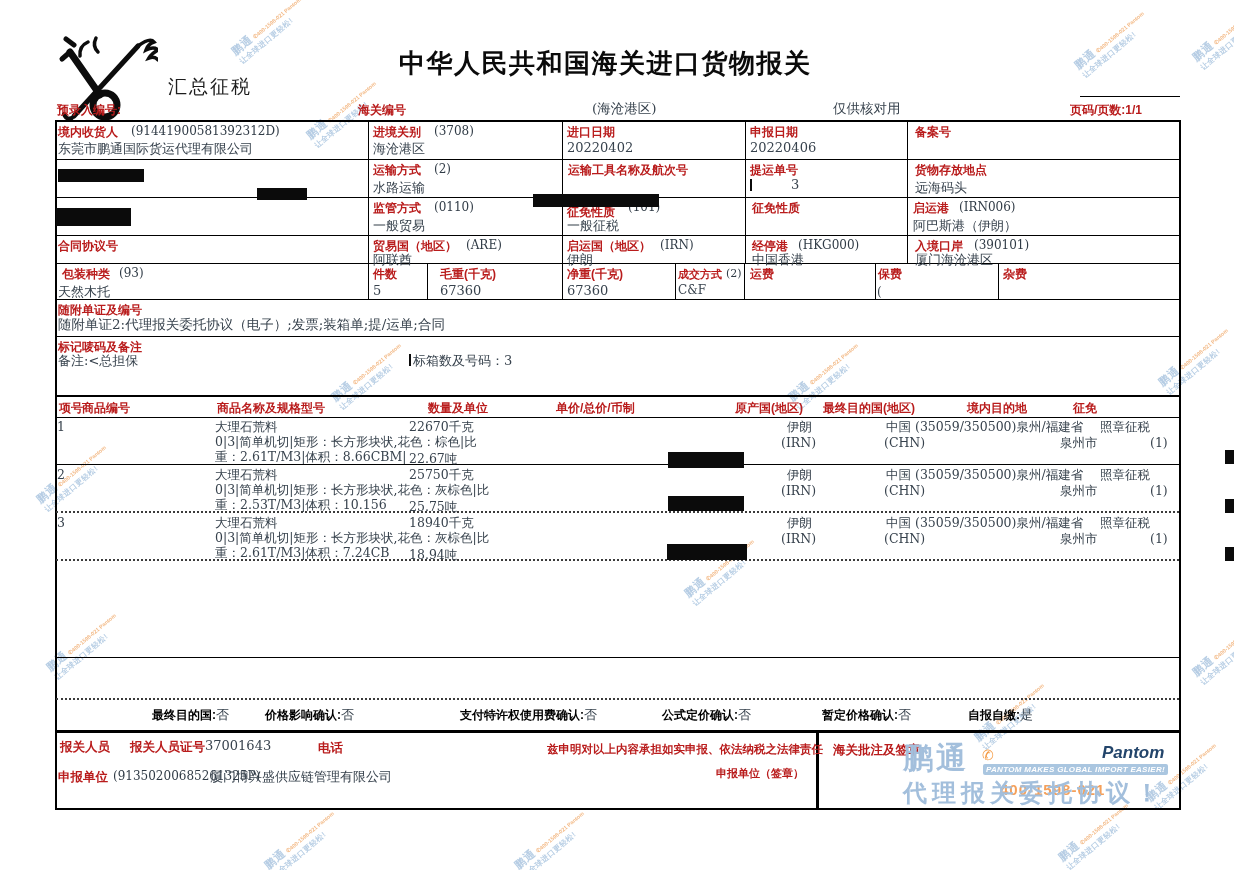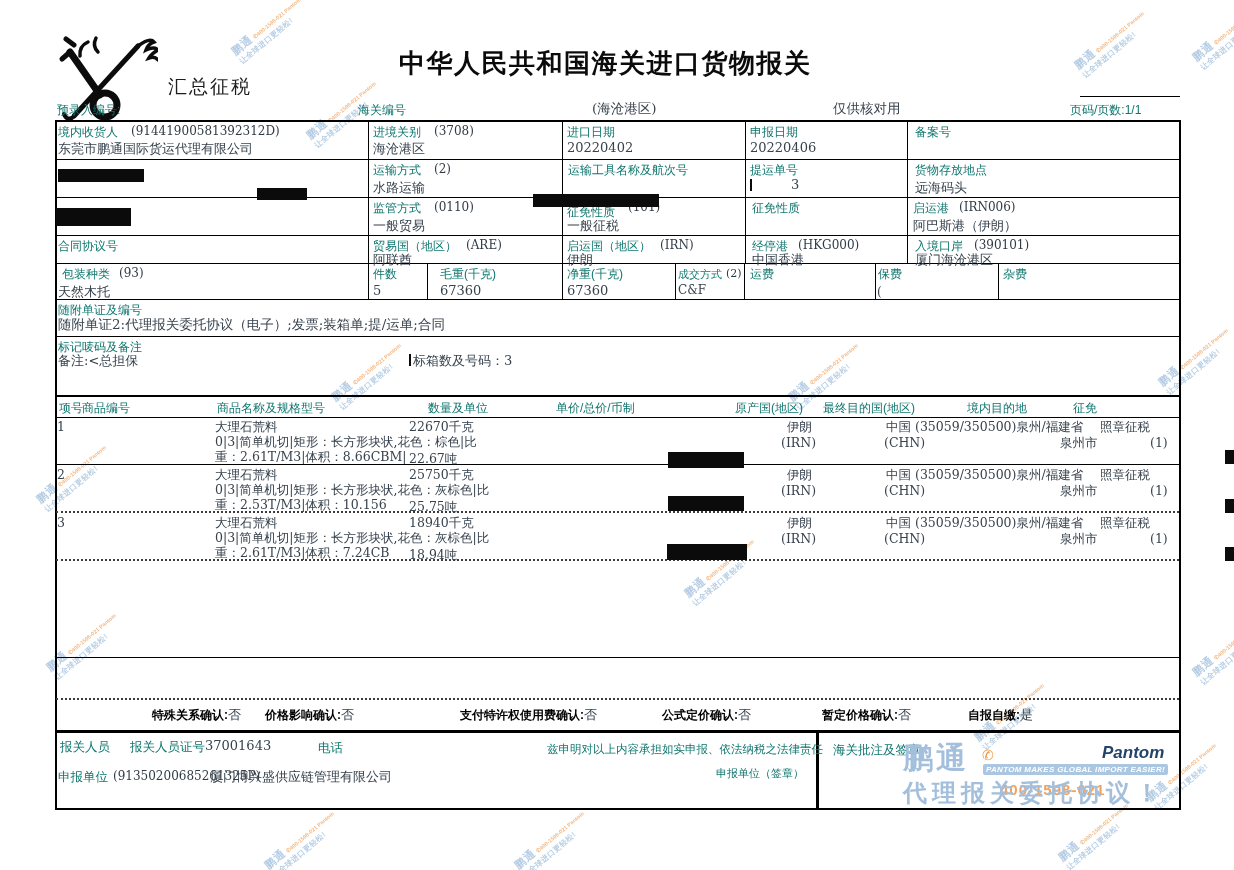--- a/index.html
+++ b/index.html
@@ -1,18 +1,18 @@
 <!DOCTYPE html>
 <html><head>
 <meta charset="utf-8">
 <style>
   html,body{margin:0;padding:0;background:#fff;}
   .page{position:relative;width:1234px;height:870px;background:#ffffff;overflow:hidden;
         font-family:"Liberation Sans",sans-serif;color:#000;}
-  .lb{position:absolute;font-weight:normal;font-size:12px;white-space:nowrap;color:#0f766e;
+  .lb{position:absolute;font-weight:bold;font-size:12px;white-space:nowrap;color:#b91c1c;
       font-family:"Liberation Sans",sans-serif;}
   .cd{position:absolute;font-size:12px;white-space:nowrap;color:#303b46;
       font-family:"DejaVu Serif","Liberation Serif",serif;}
   .vl{position:absolute;font-size:13px;white-space:nowrap;color:#37424d;
       font-family:"DejaVu Serif","Liberation Serif",serif;}
   .right{text-align:left;}
   .hline{position:absolute;background:#000;height:1px;}
   .vline{position:absolute;background:#000;width:1px;}
   .dotline{position:absolute;height:0;border-top:2px dotted #3b3b3b;}
   .redact{position:absolute;background:#0b0b0b;}
@@ -299,21 +299,21 @@
   <div class="redact" style="left:257px;top:188px;width:50px;height:12px"></div>
   <div class="redact" style="left:56px;top:208px;width:75px;height:18px"></div>
   <div class="redact" style="left:533px;top:194px;width:126px;height:13px"></div>
   <div class="redact" style="left:668px;top:452px;width:76px;height:16px"></div>
   <div class="redact" style="left:668px;top:496px;width:76px;height:15px"></div>
   <div class="redact" style="left:667px;top:544px;width:80px;height:16px"></div>
   <div class="redact" style="left:1225px;top:450px;width:9px;height:14px"></div>
   <div class="redact" style="left:1225px;top:499px;width:9px;height:14px"></div>
   <div class="redact" style="left:1225px;top:547px;width:9px;height:14px"></div>
 
-  <div class="cf" style="left:152px;top:705px"><span class="cf-l">特殊关系确认:</span><span class="cf-v">否</span></div>
+  <div class="cf" style="left:152px;top:705px"><span class="cf-l">最终目的国:</span><span class="cf-v">否</span></div>
   <div class="cf" style="left:265px;top:705px"><span class="cf-l">价格影响确认:</span><span class="cf-v">否</span></div>
   <div class="cf" style="left:460px;top:705px"><span class="cf-l">支付特许权使用费确认:</span><span class="cf-v">否</span></div>
   <div class="cf" style="left:662px;top:705px"><span class="cf-l">公式定价确认:</span><span class="cf-v">否</span></div>
   <div class="cf" style="left:822px;top:705px"><span class="cf-l">暂定价格确认:</span><span class="cf-v">否</span></div>
   <div class="cf" style="left:968px;top:705px"><span class="cf-l">自报自缴:</span><span class="cf-v">是</span></div>
 
   <span class="lb" style="left:60px;top:739px;font-size:12.5px">报关人员</span>
   <span class="lb" style="left:130px;top:739px;font-size:12.5px">报关人员证号</span>
   <span class="vl" style="left:205px;top:738px">37001643</span>
   <span class="lb" style="left:318px;top:740px;font-size:12.5px">电话</span>

